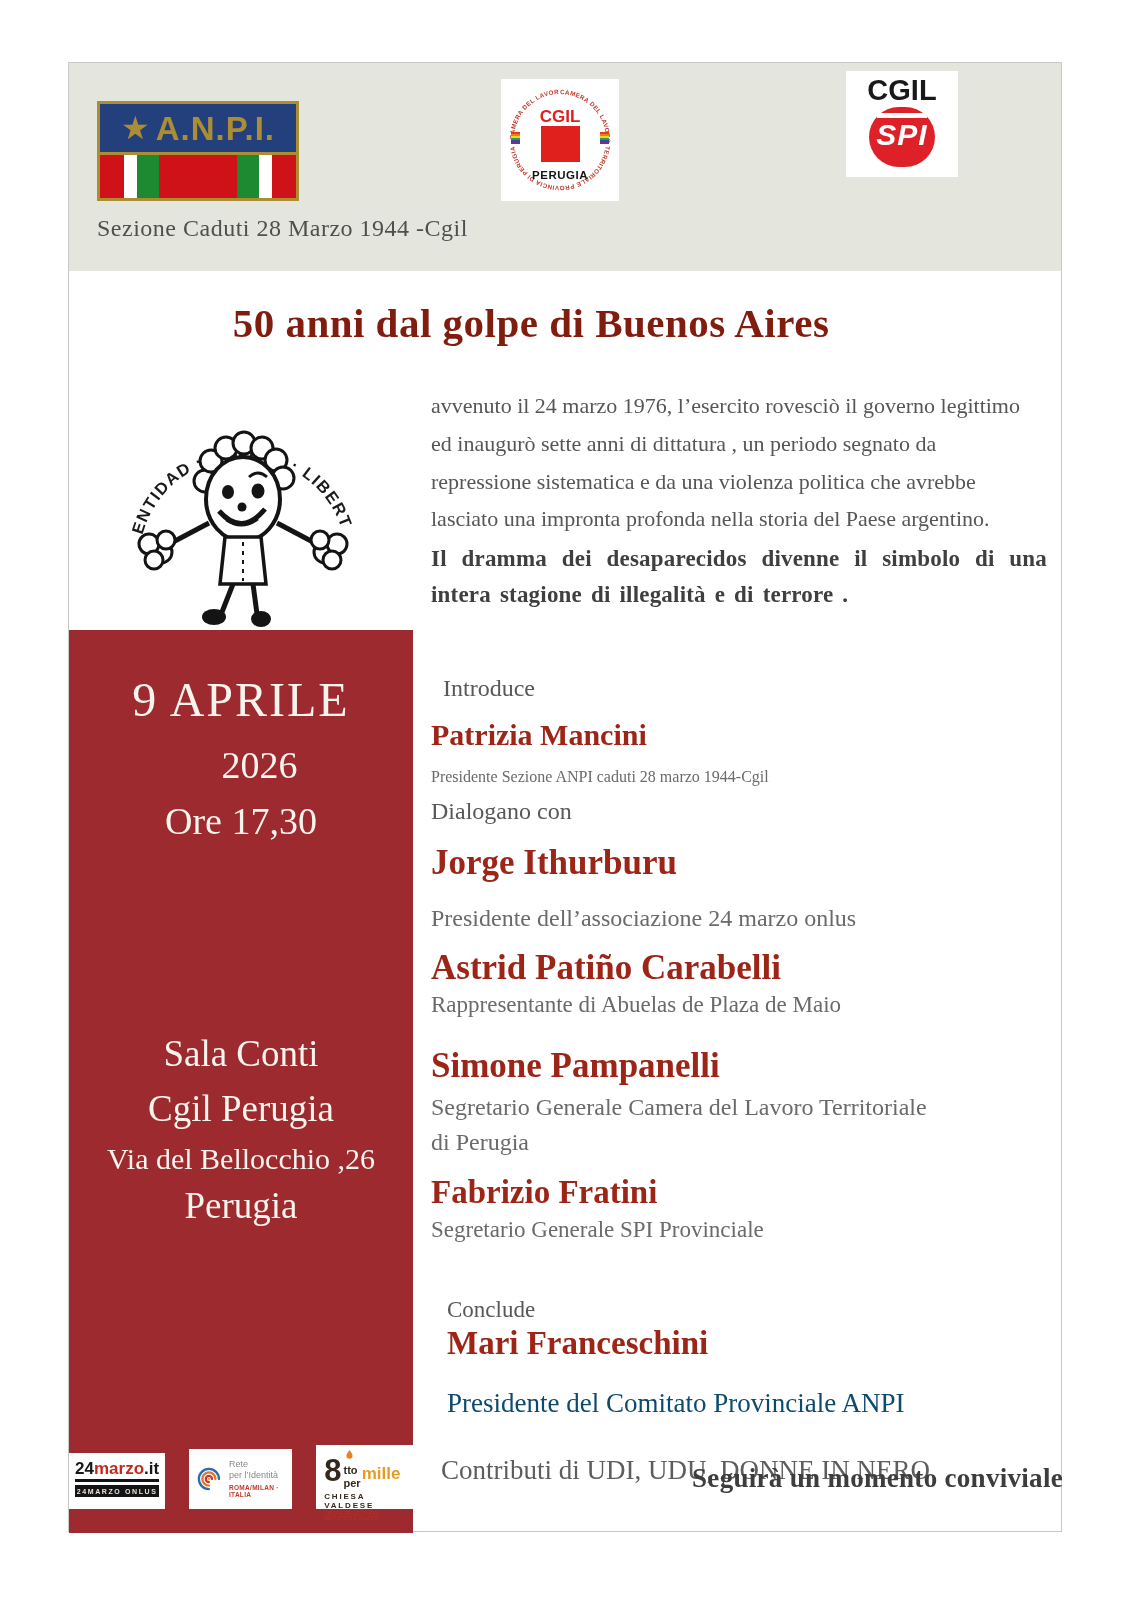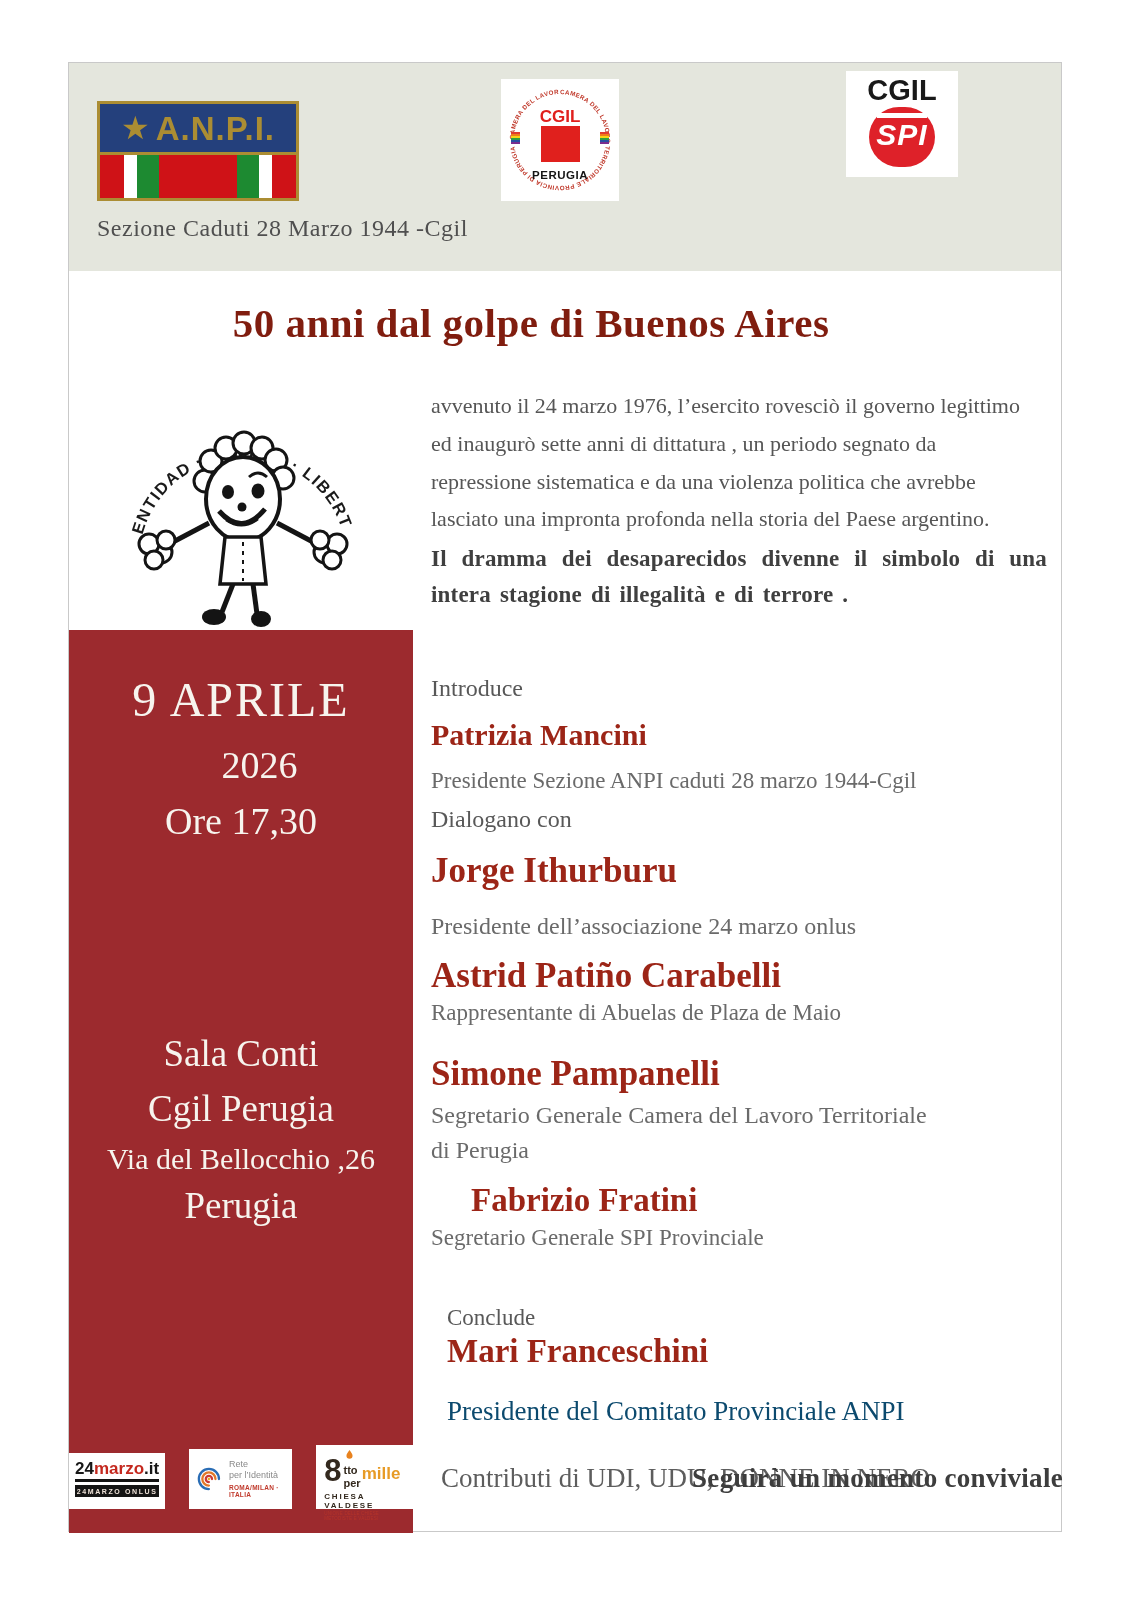--- a/index.html
+++ b/index.html
@@ -89,31 +89,31 @@
   .otto-tto,.otto-per { font-size:11px; font-weight:700; color:#33291e; line-height:1.0; }
   .otto-mille { font-size:17px; font-weight:800; color:#e79b26; line-height:1; margin-top:16px; margin-left:1px; }
   .otto-church { font-size:8px; font-weight:600; letter-spacing:1.8px; color:#33291e; margin-top:3px; }
   .otto-sub { font-size:4.5px; color:#b5342a; letter-spacing:0.2px; margin-top:1px; }
 
   
   .program { position:absolute; left:362px; top:608px; width:618px; }
   .lbl        { font-size:24px; color:#585858; }
   .name       { font-weight:bold; color:#9c2517; }
   .desc       { color:#6a6a6a; }
-  .p-introduce   { margin-top:4px; }
+  .p-introduce   { margin-top:4px;margin-left:12px; }
   .n-speaker1    { font-size:30px; margin-top:16px; }
-  .d-speaker1    { font-size:23px; margin-top:16px; }
+  .d-speaker1    { font-size:16px; margin-top:16px; }
   .p-dialog      { margin-top:12px; }
   .n-speaker2    { font-size:35px; margin-top:18px; }
   .d-speaker2    { font-size:24px; margin-top:22px; }
   .n-speaker3    { font-size:35px; margin-top:16px; }
   .d-speaker3    { font-size:23px; margin-top:4px; }
   .n-speaker4    { font-size:35px; margin-top:28px; }
   .d-speaker4    { font-size:24px; margin-top:4px; line-height:1.45; width:520px; }
-  .n-speaker5    { font-size:33px; margin-top:14px;margin-left:40px; }
+  .n-speaker5    { font-size:33px; margin-top:14px; }
   .d-speaker5    { font-size:23px; margin-top:6px; }
   .p-conclude    { font-size:23px; margin-top:54px; margin-left:16px; }
   .n-speaker6    { font-size:33px; margin-top:2px; margin-left:16px; }
   .d-speaker6    { font-size:27px; margin-top:26px; margin-left:16px; color:#0c4a6e; }
   .contributions { font-size:27px; margin-top:36px; margin-left:10px; color:#5d5d5d; }
 
   .choir-line   { position:absolute; left:346px; top:1358px; width:648px; text-align:center;
                   font-size:24px; color:#565656; }
   .closing-line { position:absolute; left:346px; top:1400px; width:648px; text-align:right;
                   font-size:27px; font-weight:bold; color:#3d3d3d; letter-spacing:0.3px; }

